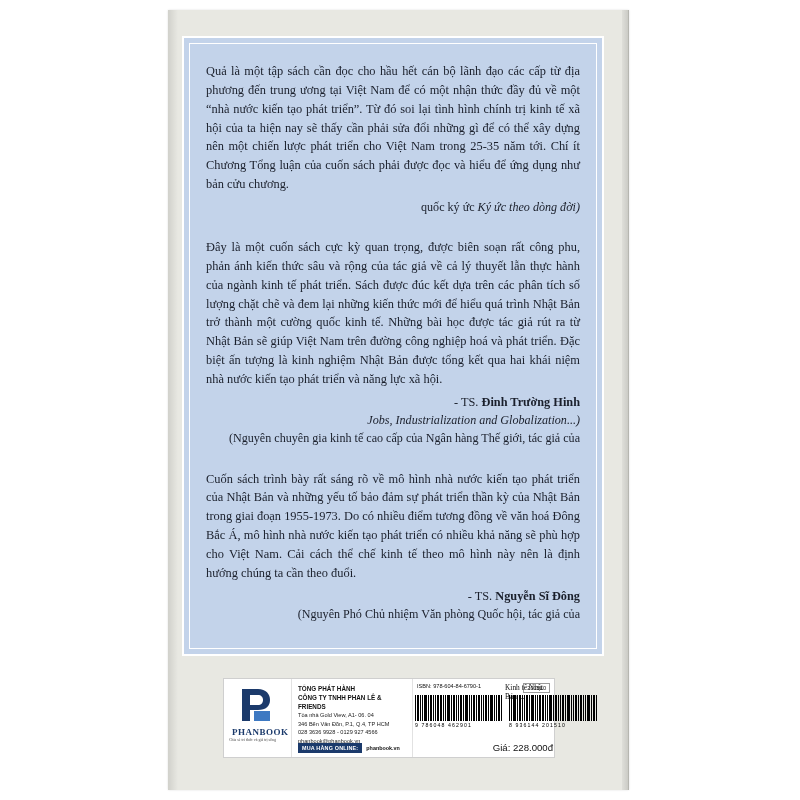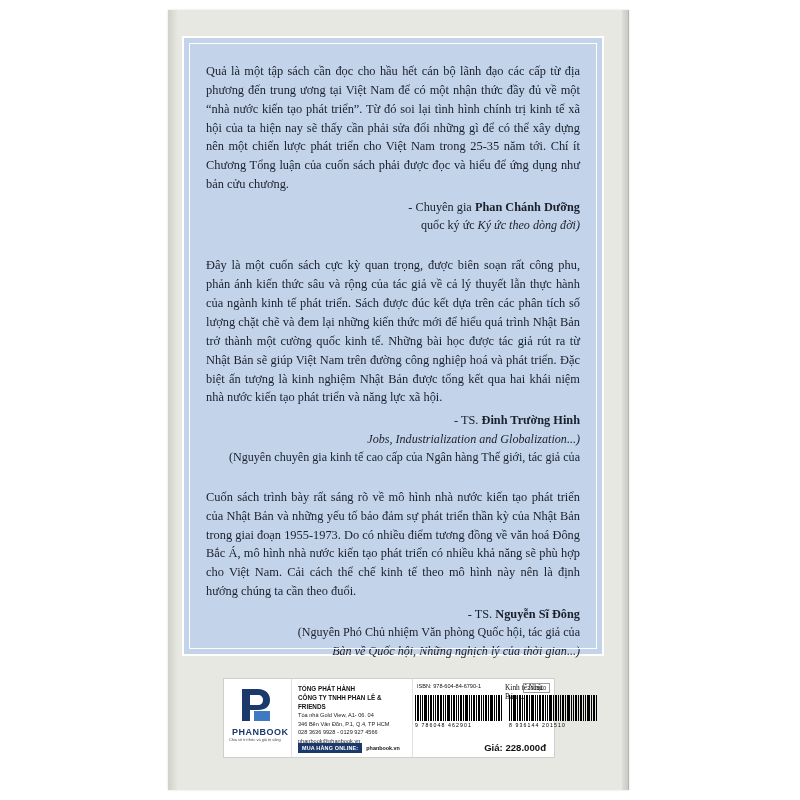--- a/index.html
+++ b/index.html
@@ -106,20 +106,21 @@
     border: 1px solid #cfcfcf;
     display: flex;
     font-family: "Liberation Sans", sans-serif;
   }
   .pub-logo {
     width: 68px;
     border-right: 1px solid #e2e2e2;
     position: relative;
     padding-top: 16px;
     box-sizing: border-box;
+    font-family: Liberation Serif, serif;
   }
   .logo-mark {
     position: absolute;
     left: 12px;
     top: 6px;
     width: 40px;
     height: 40px;
   }
   .logo-mark svg { display: block; }
   .logo-word {
@@ -227,24 +228,24 @@
   }
   .bc-digits {
     font-size: 5.2px;
     letter-spacing: 1.1px;
     font-family: "Liberation Sans", sans-serif;
     margin-top: 1px;
     color: #000;
   }
   .price {
     position: absolute;
-    right: 8px;
+    right: 1px;
     bottom: 4px;
     font-size: 9.6px;
-    font-weight: bold;
+    font-weight: normal;
     color: #111;
     font-family: "Liberation Sans", sans-serif;
   }
   .spine-shadow {
     position: absolute;
     left: 168px;
     top: 10px;
     width: 10px;
     height: 780px;
     background: linear-gradient(to right, rgba(0,0,0,0.10), rgba(0,0,0,0));
@@ -262,44 +263,40 @@
 <body>
 
 <div class="page">
   <div class="cover">
     <div class="cover-inner"></div>
 
     <div class="quote-panel">
       <div class="quote-body">
 
         <p class="para">Quả là một tập sách cần đọc cho hầu hết cán bộ lãnh đạo các cấp từ địa phương đến trung ương tại Việt Nam để có một nhận thức đầy đủ về một “nhà nước kiến tạo phát triển”. Từ đó soi lại tình hình chính trị kinh tế xã hội của ta hiện nay sẽ thấy cần phải sửa đổi những gì để có thể xây dựng nên một chiến lược phát triển cho Việt Nam trong 25-35 năm tới. Chí ít Chương Tổng luận của cuốn sách phải được đọc và hiểu để ứng dụng như bản cửu chương.</p>
-        <p class="attrib">
-          <span>- Chuyên gia </span><span class="attrib-name">Phan Chánh Dưỡng</span>
-        </p>
         <p class="attrib-sub">
           <span>quốc ký ức </span><span class="ital">Ký ức theo dòng đời)</span>
         </p>
 
         <div class="gap"></div>
 
         <p class="para">Đây là một cuốn sách cực kỳ quan trọng, được biên soạn rất công phu, phản ánh kiến thức sâu và rộng của tác giả về cả lý thuyết lẫn thực hành của ngành kinh tế phát triển. Sách được đúc kết dựa trên các phân tích số lượng chặt chẽ và đem lại những kiến thức mới để hiểu quá trình Nhật Bản trở thành một cường quốc kinh tế. Những bài học được tác giả rút ra từ Nhật Bản sẽ giúp Việt Nam trên đường công nghiệp hoá và phát triển. Đặc biệt ấn tượng là kinh nghiệm Nhật Bản được tổng kết qua hai khái niệm nhà nước kiến tạo phát triển và năng lực xã hội.</p>
         <p class="attrib">
           <span>- TS. </span><span class="attrib-name">Đinh Trường Hinh</span>
         </p>
         <p class="attrib-sub ital">Jobs, Industrialization and Globalization...)</p>
         <p class="attrib-sub">(Nguyên chuyên gia kinh tế cao cấp của Ngân hàng Thế giới, tác giả của</p>
 
         <div class="gap"></div>
 
         <p class="para">Cuốn sách trình bày rất sáng rõ về mô hình nhà nước kiến tạo phát triển của Nhật Bản và những yếu tố bảo đảm sự phát triển thần kỳ của Nhật Bản trong giai đoạn 1955-1973. Do có nhiều điểm tương đồng về văn hoá Đông Bắc Á, mô hình nhà nước kiến tạo phát triển có nhiều khả năng sẽ phù hợp cho Việt Nam. Cải cách thể chế kinh tế theo mô hình này nên là định hướng chúng ta cần theo đuổi.</p>
         <p class="attrib">
           <span>- TS. </span><span class="attrib-name">Nguyễn Sĩ Đông</span>
         </p>
         <p class="attrib-sub">(Nguyên Phó Chủ nhiệm Văn phòng Quốc hội, tác giả của</p>
-        <p class="attrib-sub ital">Bàn về Quốc hội, Những nghịch lý của thời gian...)</p>
 
       </div>
     </div>
 
     <div class="pub-block">
       <div class="pub-logo">
         <span class="logo-mark">
           <svg viewBox="0 0 40 40" width="40" height="40" aria-hidden="true">
             <rect x="0" y="0" width="40" height="40" fill="#ffffff"></rect>
             <path d="M6 4 L22 4 C30 4 34 9 34 15 C34 21 30 25 22 25 L14 25 L14 36 L6 36 Z" fill="#1b3a6b"></path>

